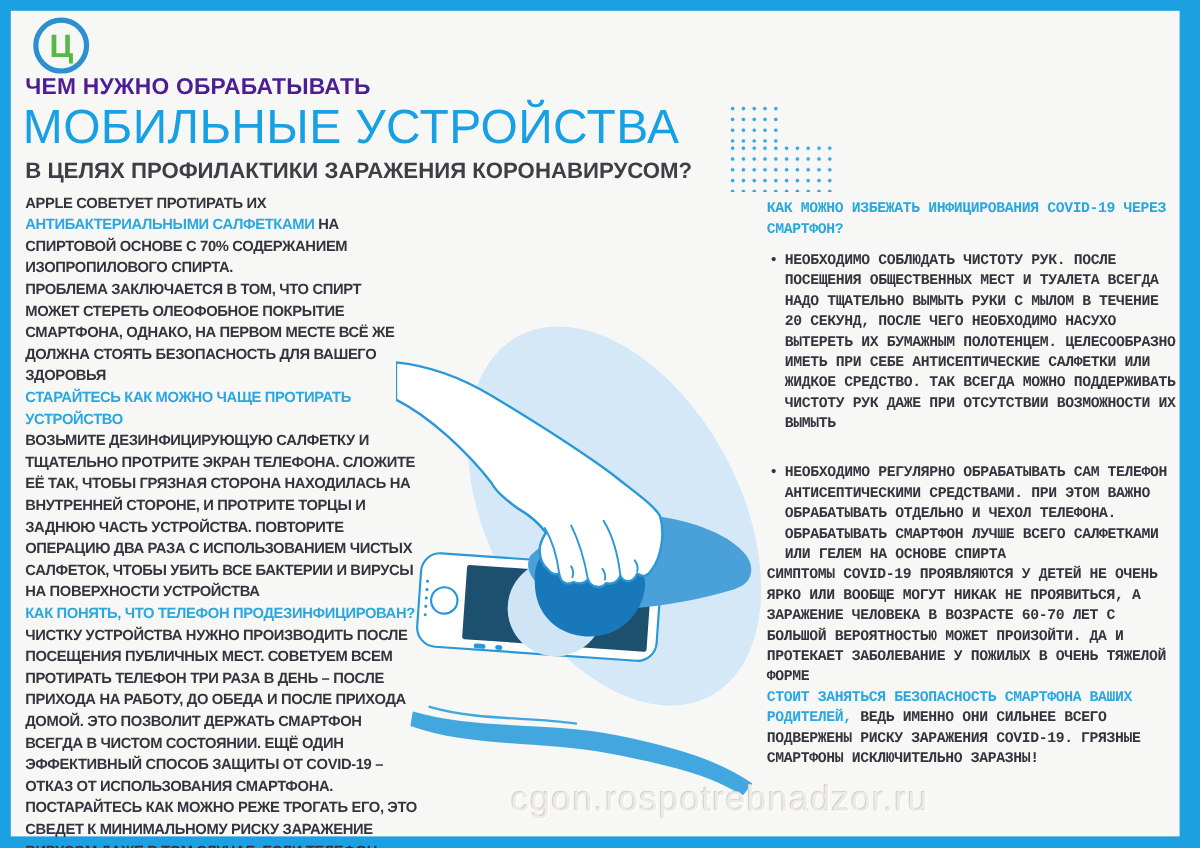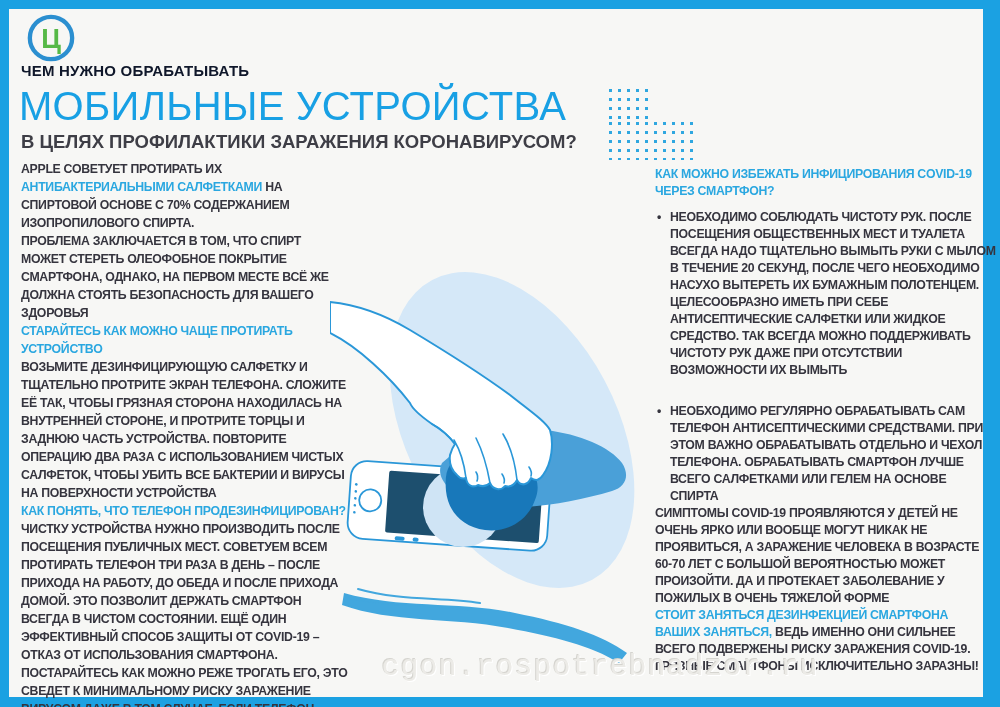--- a/index.html
+++ b/index.html
@@ -9,21 +9,21 @@
     font-family:"Liberation Sans", sans-serif;
   }
   .content-bg{
     position:absolute; left:9px; top:9px; right:17px; bottom:10px;
     background:#f7f7f5;
   }
   
   .logo{ position:absolute; left:26px; top:13px; width:50px; height:50px; }
   .kicker{
     position:absolute; left:21px; top:62px; width:600px;
-    font-size:15px; font-weight:bold; color:#0f172a; letter-spacing:.2px;
+    font-size:19px; font-weight:bold; color:#4c1d95; letter-spacing:.2px;
   }
   .main-title{
     position:absolute; left:19px; top:84px; width:640px;
     font-size:40px; font-weight:normal; color:#18a0e4; letter-spacing:.3px;
     white-space:nowrap;
   }
   .subtitle{
     position:absolute; left:21px; top:131px; width:640px;
     font-size:18.5px; font-weight:bold; color:#3e3e46;
   }
@@ -41,41 +41,41 @@
   .dots-a{ left:606px; top:86px; width:46px; height:33px; }
   .dots-b{ left:606px; top:119px; width:89px; height:41px; }
 
   
   .col{ position:absolute; font-weight:bold; color:#35343e; }
   .col-left{
     left:21px; top:160px; width:327px;
     font-size:12.3px; line-height:18px; letter-spacing:-0.3px;
   }
   .col-right{
-    left:655px; top:166px; width:341px;
-    font-size:12.3px; line-height:17px; letter-spacing:-0.3px;
+    left:639px; top:166px; width:341px;
+    font-size:12.3px; line-height:17px; letter-spacing:-0.3px;font-family:Liberation Mono, monospace;
   }
   .col p{ margin:0; }
   .h-blue{ color:#2aa7e0; margin-top:6px; }
   .col-right .h-blue{ margin-top:8px; }
   .inline-blue{ color:#2aa7e0; }
   ul.bullets{ list-style:none; margin:9px 0 0 0; padding:0; }
   ul.bullets li{ position:relative; padding-left:15px; }
   ul.bullets li + li{ margin-top:24px; }
   ul.bullets li::before{
     content:"•"; position:absolute; left:2px; top:0; color:#35343e;
   }
   .p-final{ margin-top:9px; }
 
   
   .illustration{ position:absolute; left:330px; top:215px; width:330px; height:450px; }
 
   .watermark{
     position:absolute; left:340px; top:650px; width:520px;
-    text-align:center; font-family:Liberation Mono, monospace;
+    text-align:center; font-family:Liberation Sans, sans-serif;
     font-size:30px; color:#ecebe7; letter-spacing:1px;
     text-shadow:-1px -1px 0 #d5d4cf, 1px 1px 0 #ffffff;
   }
 </style>
 </head>
 <body>
 
 <div class="poster">
   <div class="content-bg"></div>
 
@@ -160,17 +160,17 @@
     <path d="M 18 383 C 58 393 98 389 138 395" fill="none" stroke="#42a7de" stroke-width="1.2" stroke-linecap="round"></path>
   </svg>
 
   <div class="col col-right">
     <p class="h-blue" style="margin-top:0">КАК МОЖНО ИЗБЕЖАТЬ ИНФИЦИРОВАНИЯ COVID-19 ЧЕРЕЗ СМАРТФОН?</p>
     <ul class="bullets">
       <li>НЕОБХОДИМО СОБЛЮДАТЬ ЧИСТОТУ РУК. ПОСЛЕ ПОСЕЩЕНИЯ ОБЩЕСТВЕННЫХ МЕСТ И ТУАЛЕТА ВСЕГДА НАДО ТЩАТЕЛЬНО ВЫМЫТЬ РУКИ С МЫЛОМ В ТЕЧЕНИЕ 20 СЕКУНД, ПОСЛЕ ЧЕГО НЕОБХОДИМО НАСУХО ВЫТЕРЕТЬ ИХ БУМАЖНЫМ ПОЛОТЕНЦЕМ. ЦЕЛЕСООБРАЗНО ИМЕТЬ ПРИ СЕБЕ АНТИСЕПТИЧЕСКИЕ САЛФЕТКИ ИЛИ ЖИДКОЕ СРЕДСТВО. ТАК ВСЕГДА МОЖНО ПОДДЕРЖИВАТЬ ЧИСТОТУ РУК ДАЖЕ ПРИ ОТСУТСТВИИ ВОЗМОЖНОСТИ ИХ ВЫМЫТЬ</li>
       <li>НЕОБХОДИМО РЕГУЛЯРНО ОБРАБАТЫВАТЬ САМ ТЕЛЕФОН АНТИСЕПТИЧЕСКИМИ СРЕДСТВАМИ. ПРИ ЭТОМ ВАЖНО ОБРАБАТЫВАТЬ ОТДЕЛЬНО И ЧЕХОЛ ТЕЛЕФОНА. ОБРАБАТЫВАТЬ СМАРТФОН ЛУЧШЕ ВСЕГО САЛФЕТКАМИ ИЛИ ГЕЛЕМ НА ОСНОВЕ СПИРТА</li>
     </ul>
     <p>СИМПТОМЫ COVID-19 ПРОЯВЛЯЮТСЯ У ДЕТЕЙ НЕ ОЧЕНЬ ЯРКО ИЛИ ВООБЩЕ МОГУТ НИКАК НЕ ПРОЯВИТЬСЯ, А ЗАРАЖЕНИЕ ЧЕЛОВЕКА В ВОЗРАСТЕ 60-70 ЛЕТ С БОЛЬШОЙ ВЕРОЯТНОСТЬЮ МОЖЕТ ПРОИЗОЙТИ. ДА И ПРОТЕКАЕТ ЗАБОЛЕВАНИЕ У ПОЖИЛЫХ В ОЧЕНЬ ТЯЖЕЛОЙ ФОРМЕ</p>
-    <p class="p-final"><span class="inline-blue">СТОИТ ЗАНЯТЬСЯ ДЕЗИНФЕКЦИЕЙ СМАРТФОНА ВАШИХ ЗАНЯТЬСЯ,</span><span> ВЕДЬ ИМЕННО ОНИ СИЛЬНЕЕ ВСЕГО ПОДВЕРЖЕНЫ РИСКУ ЗАРАЖЕНИЯ COVID-19. ГРЯЗНЫЕ СМАРТФОНЫ ИСКЛЮЧИТЕЛЬНО ЗАРАЗНЫ!</span></p>
+    <p class="p-final"><span class="inline-blue">СТОИТ ЗАНЯТЬСЯ БЕЗОПАСНОСТЬ СМАРТФОНА ВАШИХ РОДИТЕЛЕЙ,</span><span> ВЕДЬ ИМЕННО ОНИ СИЛЬНЕЕ ВСЕГО ПОДВЕРЖЕНЫ РИСКУ ЗАРАЖЕНИЯ COVID-19. ГРЯЗНЫЕ СМАРТФОНЫ ИСКЛЮЧИТЕЛЬНО ЗАРАЗНЫ!</span></p>
   </div>
 
   <div class="watermark">cgon.rospotrebnadzor.ru</div>
 </div>
 
 </body></html>

